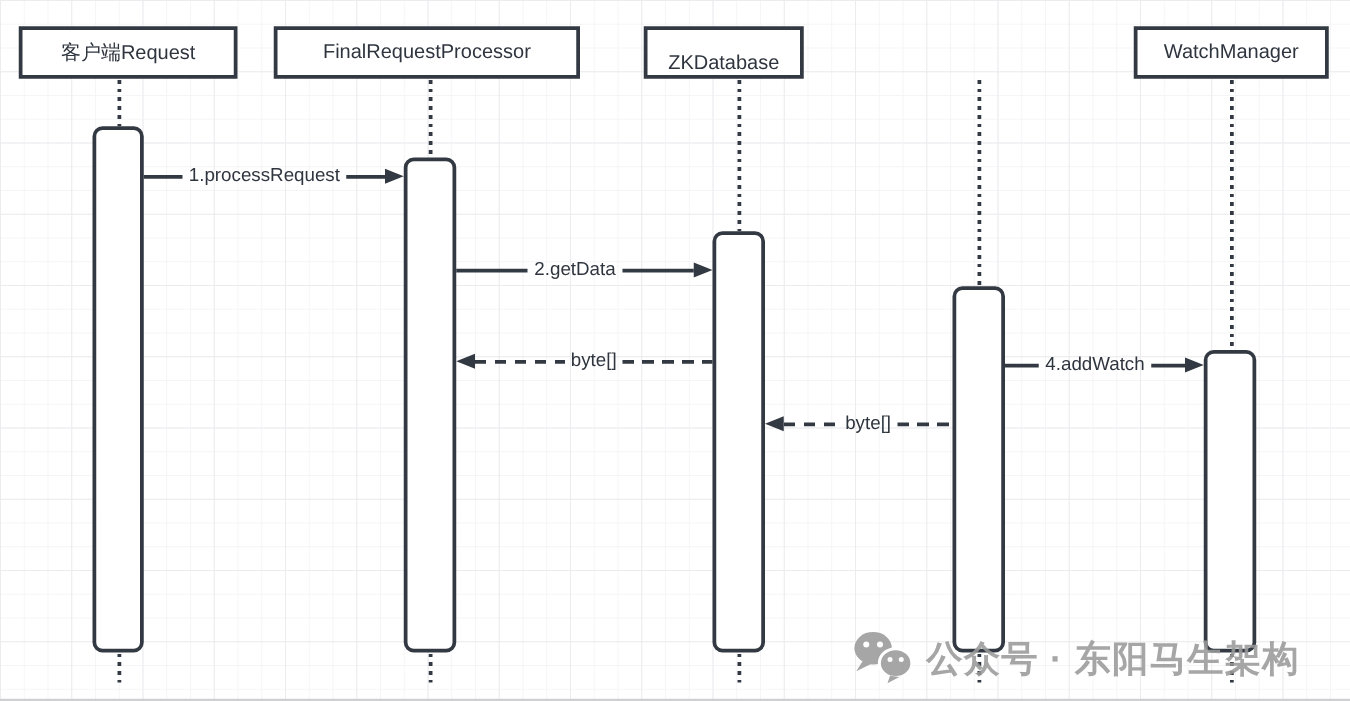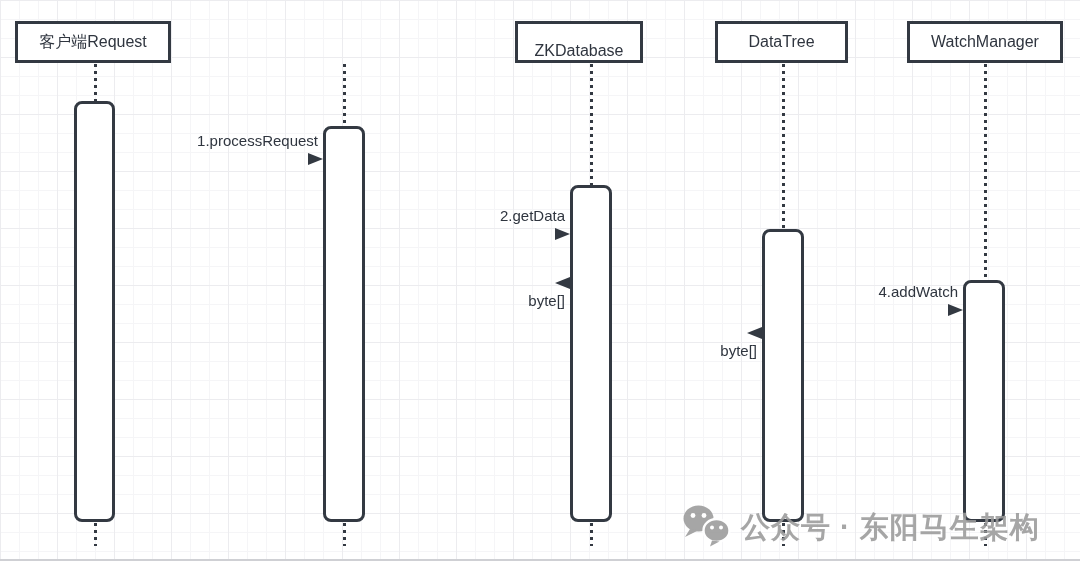--- a/index.html
+++ b/index.html
@@ -41,25 +41,24 @@
     box-sizing:border-box;
     border:3px solid var(--stroke,#333942);
     border-radius:8px;
     background:#fff;
     z-index:4;
   }
 
   
   .msg{
     position:absolute;height:24px;
-    display:flex;align-items:flex-end;
+    display:flex;align-items:center;
     z-index:6;
     font-size:15px;color:var(--label,#2f353f);
     white-space:nowrap;
-    flex-direction:column;
   }
   .ln{height:3px;flex:1;background:var(--stroke,#333942);}
   .dln{height:3px;flex:1;
     background:repeating-linear-gradient(90deg, var(--stroke,#333942) 0 9px, transparent 9px 16px);}
   .mlabel{padding:0 5px;line-height:24px;}
   .ah-r{width:0;height:0;border-top:6px solid transparent;border-bottom:6px solid transparent;
     border-left:15px solid var(--stroke,#333942);}
   .ah-l{width:0;height:0;border-top:6px solid transparent;border-bottom:6px solid transparent;
     border-right:15px solid var(--stroke,#333942);}
 
@@ -72,28 +71,28 @@
   }
   .watermark .wm-text{font-size:29px;letter-spacing:1px;}
 
   .bottom-edge{position:absolute;left:0;right:0;bottom:0;height:2px;background:#cfd0d4;z-index:2;}
 </style>
 </head>
 <body>
 
 <div class="stage">
 
-  <div class="pbox" style="left:15px;width:156px;">
+  <div class="pbox" style="left:15px;width:175px;">
     <span>客户端Request</span>
+  </div>
+  <div class="pbox" style="left:219px;width:245px;">
+    <span>FinalRequestProcessor</span>
   </div>
   <div class="pbox" style="left:515px;width:128px;align-items:flex-end;">
     <span>ZKDatabase</span>
-  </div>
-  <div class="pbox" style="left:715px;width:133px;">
-    <span>DataTree</span>
   </div>
   <div class="pbox" style="left:907px;width:156px;">
     <span>WatchManager</span>
   </div>
 
   <div class="lf" style="left:93.5px;top:64px;height:37px;"></div>
   <div class="lf" style="left:342.5px;top:64px;height:62px;"></div>
   <div class="lf" style="left:589.5px;top:64px;height:121px;"></div>
   <div class="lf" style="left:781.5px;top:64px;height:165px;"></div>
   <div class="lf" style="left:983.5px;top:64px;height:216px;"></div>

